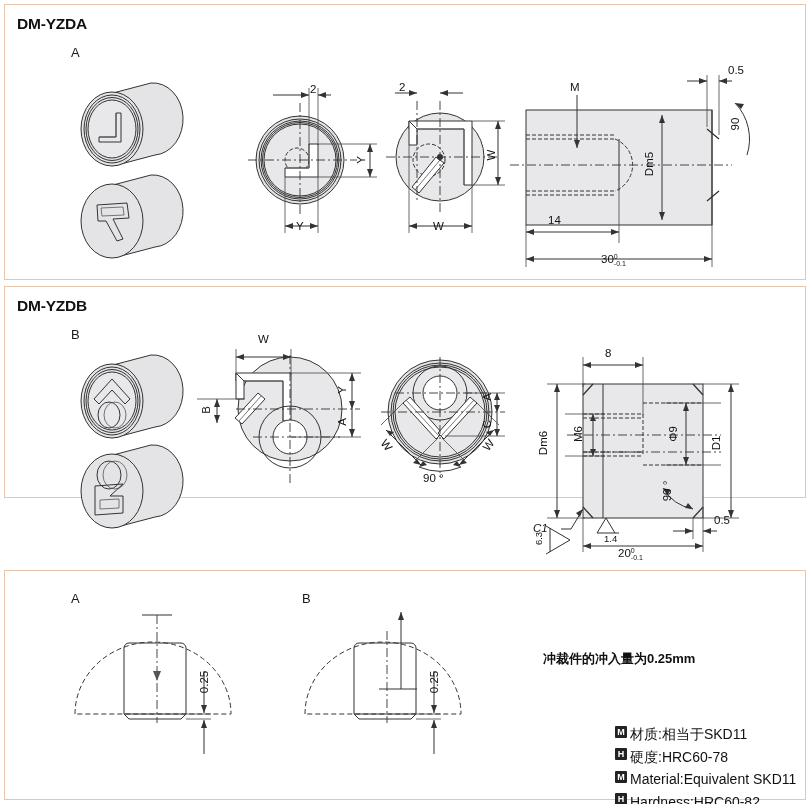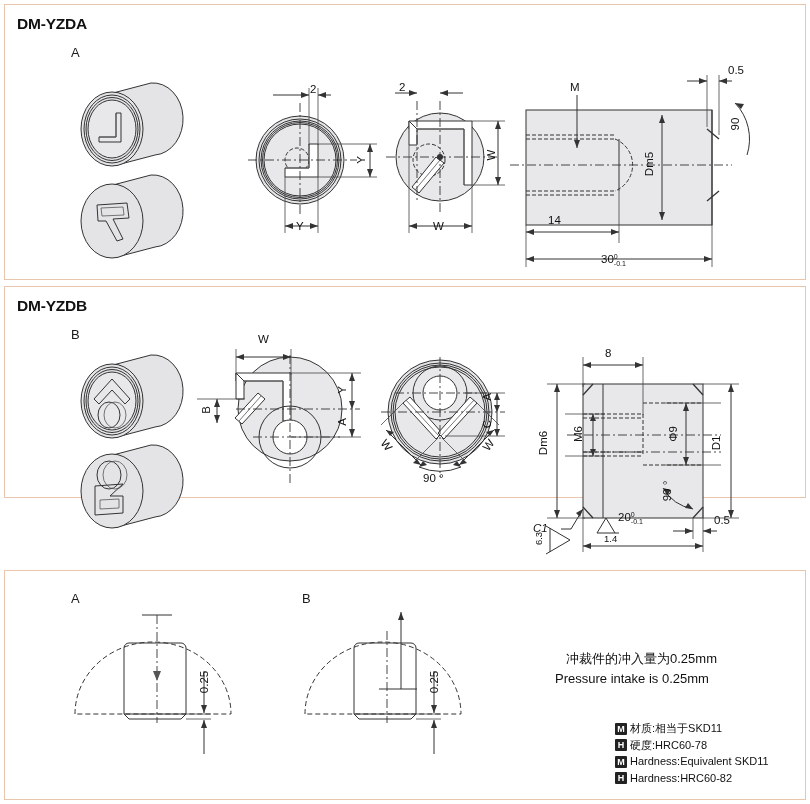--- a/index.html
+++ b/index.html
@@ -16,21 +16,21 @@
 
   .dim{position:absolute;font-size:11.5px;color:#111;white-space:nowrap;}
   .dim.rot{transform-origin:center center;transform:rotate(-90deg);}
   .dim.small{font-size:9.5px;}
 
   .note{position:absolute;font-size:13px;line-height:20px;color:#111;white-space:nowrap;}
   .legend{position:absolute;font-size:11.5px;line-height:15.5px;color:#111;white-space:nowrap;}
   .legend .row{display:flex;align-items:center;gap:3px;margin-bottom:1px;justify-content:flex-start;}
   .badge{display:inline-block;background:#222;color:#fff;font-size:9px;font-weight:bold;
          width:12px;height:12px;line-height:12px;text-align:center;border-radius:1px;flex:0 0 auto;}
-  .legend-txt{font-size:11px;}
+  .legend-txt{font-size:14px;margin-top:6px;}
 
   svg{position:absolute;left:0;top:0;overflow:visible;}
   .ln{stroke:#333;stroke-width:1;fill:none;}
   .ln2{stroke:#333;stroke-width:1.3;fill:none;}
   .thin{stroke:#555;stroke-width:0.8;fill:none;}
   .fillg{fill:#e4e4e6;stroke:#333;stroke-width:1;}
   .fillg2{fill:#e8e8ea;stroke:#333;stroke-width:1;}
   .nofill{fill:none;stroke:#333;stroke-width:1;}
   .dash{stroke:#333;stroke-width:1;fill:none;stroke-dasharray:5 3;}
   .dashd{stroke:#333;stroke-width:1;fill:none;stroke-dasharray:4 2;}
@@ -401,21 +401,21 @@
     <div class="dim" style="left:600px;top:60px;">8</div>
     <div class="dim rot" style="left:560px;top:141px;width:26px;text-align:center;">M6</div>
     <div class="dim rot" style="left:521px;top:150px;width:34px;text-align:center;">Dm6</div>
     <div class="dim rot" style="left:655px;top:141px;width:26px;text-align:center;">Φ9</div>
     <div class="dim rot" style="left:700px;top:150px;width:22px;text-align:center;">D1</div>
     <div class="dim" style="left:528px;top:235px;font-style:italic;">C1</div>
     <div class="dim small" style="left:599px;top:246px;">1.4</div>
     <div class="dim small rot" style="left:522px;top:246px;width:22px;text-align:center;">6.3</div>
     <div class="dim rot" style="left:650px;top:198px;width:24px;text-align:center;">90 °</div>
     <div class="dim" style="left:709px;top:227px;">0.5</div>
-    <div class="dim" style="left:613px;top:224px;">
+    <div class="dim" style="left:613px;top:260px;">
       <span>20</span><span style="display:inline-block;line-height:7px;font-size:7px;text-align:left;vertical-align:middle;">
         <span style="display:block;">0</span>
         <span style="display:block;">-0.1</span>
       </span>
     </div>
   </div>
 
   <div class="panel" id="panel-c">
 
     <div class="viewlabel" style="left:66px;top:20px;">A</div>
@@ -453,35 +453,34 @@
         <line class="ln" x1="429" y1="100" x2="429" y2="142"></line>
         <path fill="#333" d="M429 142 L426 134 L432 134 Z"></path>
         <line class="ln" x1="429" y1="149" x2="429" y2="183"></line>
         <path fill="#333" d="M429 149 L426 157 L432 157 Z"></path>
       </g>
     </svg>
 
     <div class="dim rot" style="left:184px;top:105px;width:30px;text-align:center;">0.25</div>
     <div class="dim rot" style="left:414px;top:105px;width:30px;text-align:center;">0.25</div>
 
-    <div class="note" style="left:561px;top:78px;">冲裁件的冲入量为0.25mm</div>
-    <div class="note" style="left:550px;top:98px;">Pressure intake is 0.25mm</div>
+    <div class="note" style="left:538px;top:78px;font-weight:bold;">冲裁件的冲入量为0.25mm</div>
 
     <div class="legend" style="left:610px;top:150px;">
       <div class="row">
         <span class="badge">M</span>
         <span class="legend-txt">材质:相当于SKD11</span>
       </div>
       <div class="row">
         <span class="badge">H</span>
         <span class="legend-txt">硬度:HRC60-78</span>
       </div>
       <div class="row">
         <span class="badge">M</span>
-        <span class="legend-txt">Hardness:Equivalent SKD11</span>
+        <span class="legend-txt">Material:Equivalent SKD11</span>
       </div>
       <div class="row">
         <span class="badge">H</span>
         <span class="legend-txt">Hardness:HRC60-82</span>
       </div>
     </div>
   </div>
 
 </div>
 

